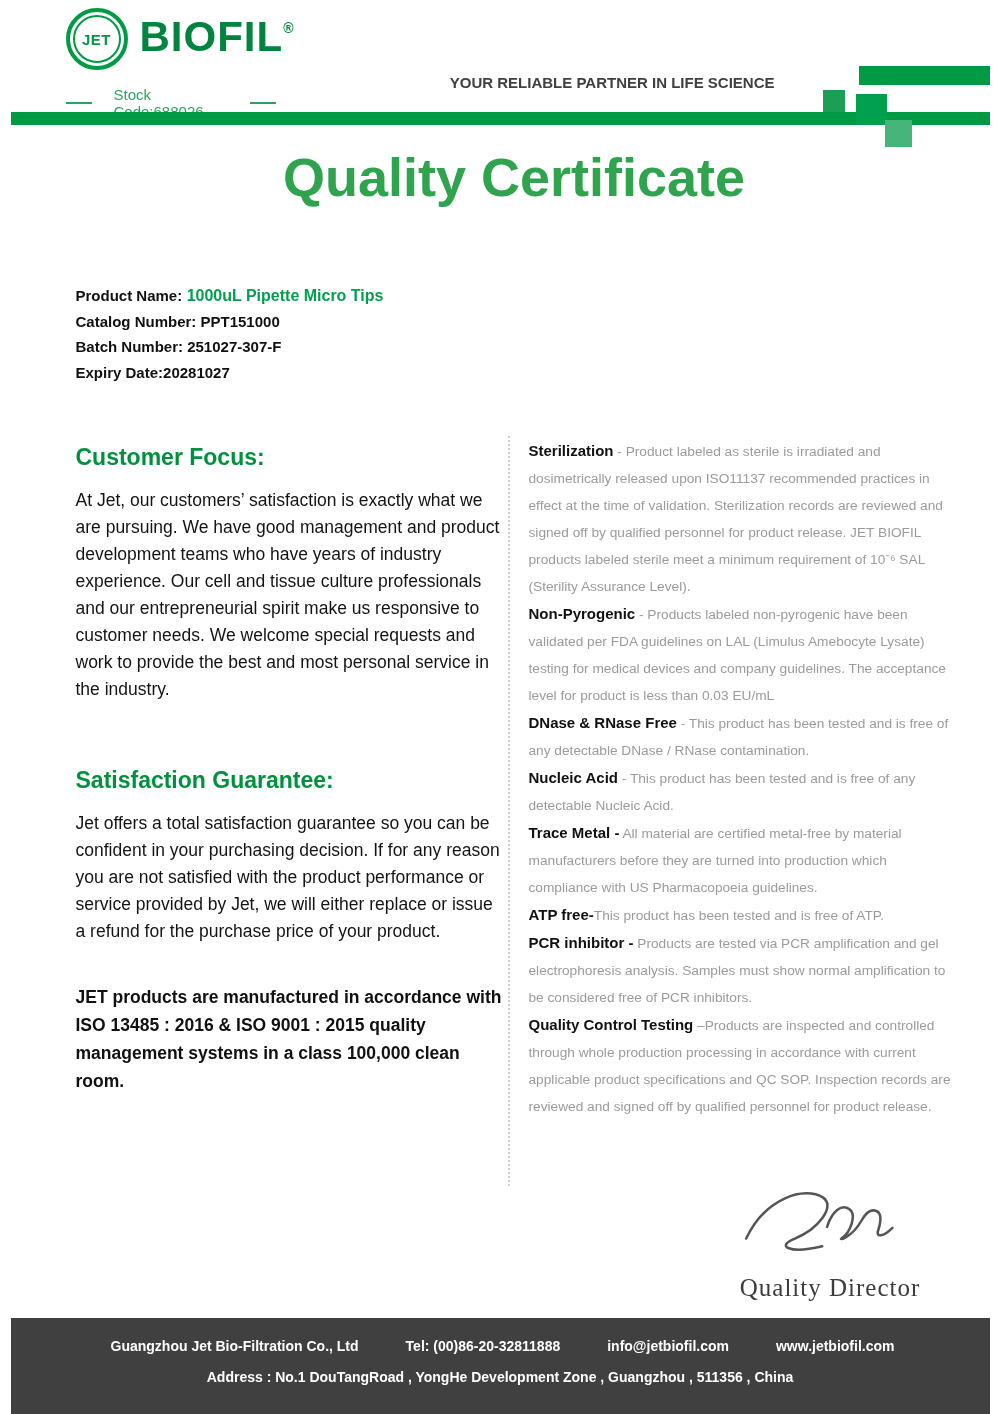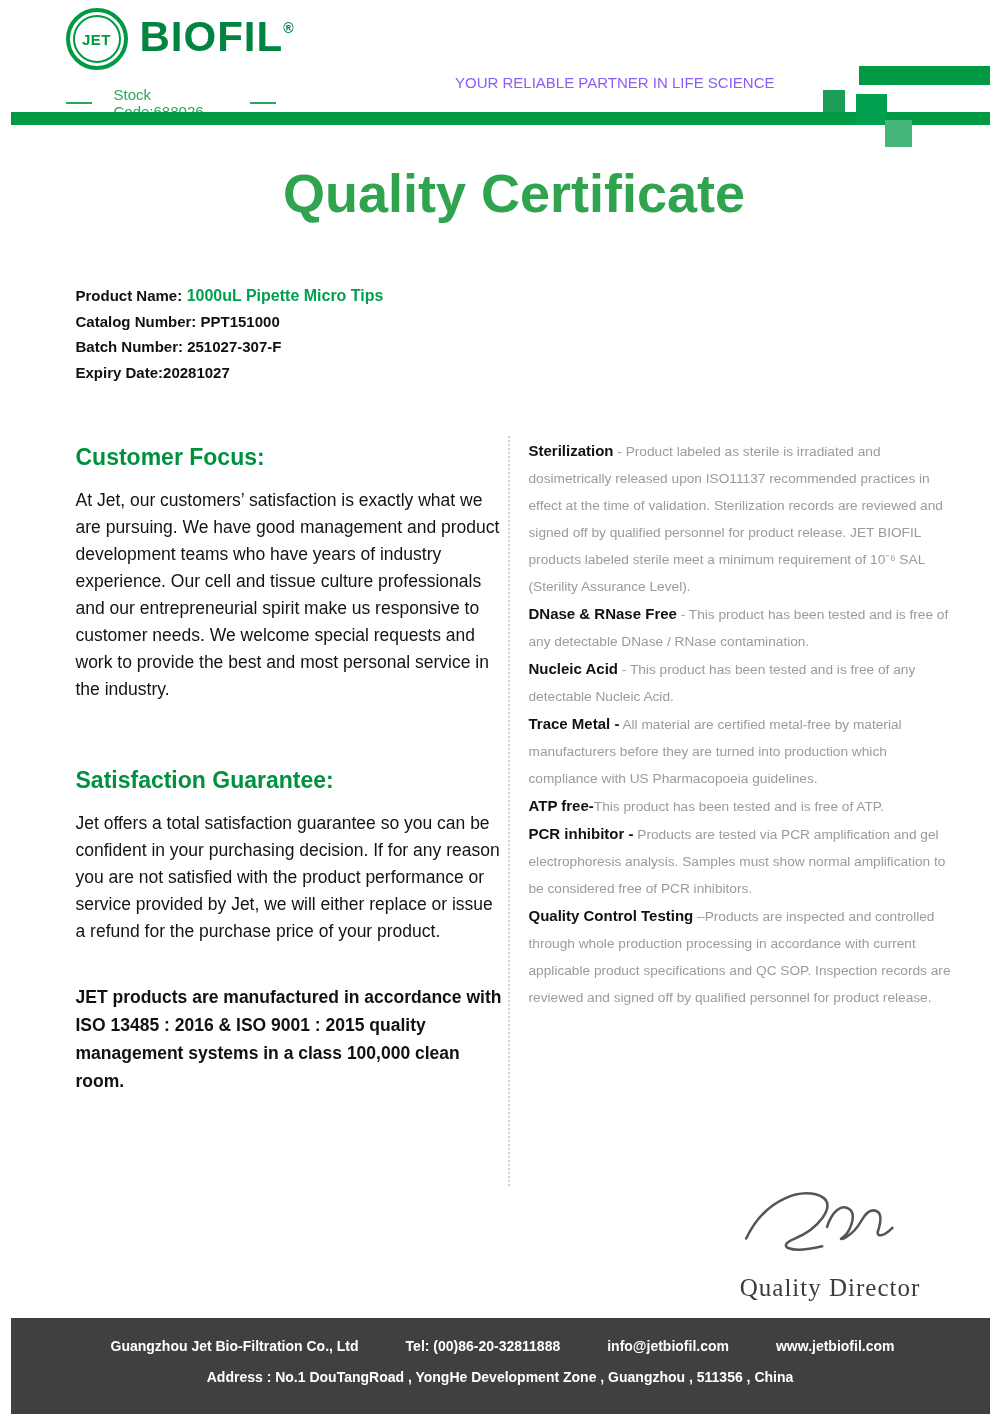--- a/index.html
+++ b/index.html
@@ -11,30 +11,30 @@
   .logo-wrap { position:absolute; left:55px; top:8px; display:flex; align-items:flex-start; }
   .logo-circle { width:62px; height:62px; border:4px solid #009944; border-radius:50%;
                  display:flex; align-items:center; justify-content:center; position:relative; flex:0 0 auto; }
   .logo-circle::before { content:""; position:absolute; inset:3px; border:2px solid #009944; border-radius:50%; }
   .logo-jet { font-size:15px; font-weight:bold; color:#009944; letter-spacing:.5px; }
   .logo-name { font-size:42px; font-weight:bold; color:#008440; margin-left:12px; margin-top:8px; letter-spacing:1px; line-height:1; }
   .logo-reg { font-size:14px; vertical-align:18px; font-weight:bold; }
   .stock-line { position:absolute; left:55px; top:86px; width:210px; display:flex; align-items:center;
                 justify-content:center; gap:22px; color:#2ba55c; font-size:15px; }
   .stock-dash { width:26px; border-top:2px solid #2ba55c; flex:0 0 auto; }
-  .tagline { position:absolute; top:74px; right:215px; color:#8b5cf6; font-weight:normal; font-size:15px; }
+  .tagline { position:absolute; top:74px; right:215px; color:#404040; font-weight:bold; font-size:15px; }
 
   .band { position:absolute; top:112px; left:0; width:100%; height:13px; background:#009944; }
   .sq { position:absolute; }
   .sq1 { left:848px; top:66px; width:152px; height:19px; background:#009944; }
   .sq2 { left:812px; top:90px; width:22px; height:22px; background:#1d9e56; }
   .sq3 { left:845px; top:94px; width:31px; height:31px; background:#00a04f; }
   .sq4 { left:874px; top:120px; width:27px; height:27px; background:#45b579; }
 
-  .doc-title { position:absolute; top:162px; left:0; width:100%; text-align:center;
+  .doc-title { position:absolute; top:146px; left:0; width:100%; text-align:center;
                font-size:54px; font-weight:800; color:#2fa34e; letter-spacing:0;padding-left:28px; }
 
   
   .product-info { position:absolute; left:65px; top:283px; font-size:15px; font-weight:bold; color:#111; }
   .info-row { line-height:25.5px; white-space:pre-wrap; }
   .info-value.green { color:#00a04f; font-size:16px; }
 
   
   .col-left { position:absolute; left:65px; top:444px; width:430px; }
   .heading-green { color:#00913f; font-size:23px; font-weight:bold; margin-bottom:16px; }
@@ -97,20 +97,21 @@
     <p class="body-text">At Jet, our customers’ satisfaction is exactly what we are pursuing. We have good management and product development teams who have years of industry experience. Our cell and tissue culture professionals and our entrepreneurial spirit make us responsive to customer needs. We welcome special requests and work to provide the best and most personal service in the industry.</p>
     <div class="heading-green second">Satisfaction Guarantee:</div>
     <p class="body-text">Jet offers a total satisfaction guarantee so you can be confident in your purchasing decision. If for any reason you are not satisfied with the product performance or service provided by Jet, we will either replace or issue a refund for the purchase price of your product.</p>
     <p class="iso-text">JET products are manufactured in accordance with ISO 13485 : 2016 &amp; ISO 9001 : 2015 quality management systems in a class 100,000 clean room.</p>
   </div>
 
   <div class="divider"></div>
 
   <div class="col-right">
     <p class="spec"><b>Sterilization</b><span> - Product labeled as sterile is irradiated and dosimetrically released upon ISO11137 recommended practices in effect at the time of validation. Sterilization records are reviewed and signed off by qualified personnel for product release. JET BIOFIL products labeled sterile meet a minimum requirement of 10⁻⁶ SAL (Sterility Assurance Level).</span></p>
+    <p class="spec"><b>Non-Pyrogenic</b><span> - Products labeled non-pyrogenic have been validated per FDA guidelines on LAL (Limulus Amebocyte Lysate) testing for medical devices and company guidelines. The acceptance level for product is less than 0.03 EU/mL</span></p>
     <p class="spec"><b>DNase &amp; RNase Free</b><span> - This product has been tested and is free of any detectable DNase / RNase contamination.</span></p>
     <p class="spec"><b>Nucleic Acid</b><span> - This product has been tested and is free of any detectable Nucleic Acid.</span></p>
     <p class="spec"><b>Trace Metal -</b><span> All material are certified metal-free by material manufacturers before they are turned into production which compliance with US Pharmacopoeia guidelines.</span></p>
     <p class="spec"><b>ATP free-</b><span>This product has been tested and is free of ATP.</span></p>
     <p class="spec"><b>PCR inhibitor -</b><span> Products are tested via PCR amplification and gel electrophoresis analysis. Samples must show normal amplification to be considered free of PCR inhibitors.</span></p>
     <p class="spec"><b>Quality Control Testing</b><span> –Products are inspected and controlled through whole production processing in accordance with current applicable product specifications and QC SOP. Inspection records are reviewed and signed off by qualified personnel for product release.</span></p>
   </div>
 
   <div class="signature">
     <svg class="sig-svg" viewBox="0 0 200 80" aria-hidden="true">

